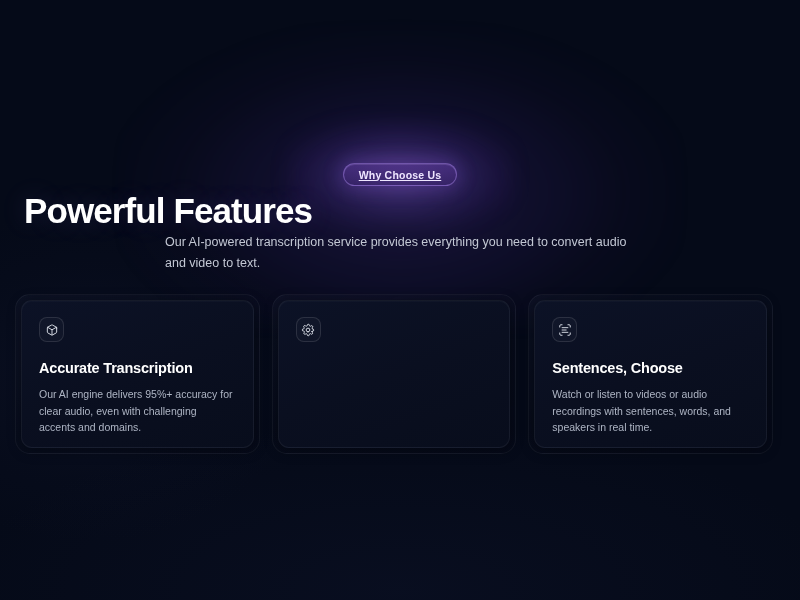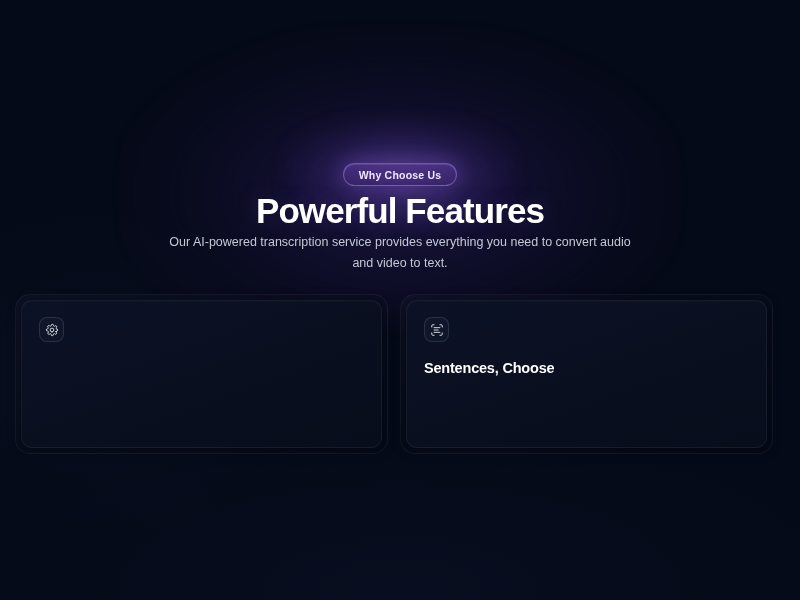--- a/index.html
+++ b/index.html
@@ -101,44 +101,46 @@
     border-radius:999px;
     border:1px solid rgba(186,150,255,0.42);
     background:linear-gradient(180deg, rgba(95,60,160,0.52) 0%, rgba(64,38,118,0.48) 100%);
     box-shadow:0 0 18px 4px rgba(150,95,240,0.22),
                inset 0 1px 0 rgba(220,200,255,0.14);
     color:#efe6ff;
     font-size:10.5px;
     font-weight:700;
     letter-spacing:0.2px;
     white-space:nowrap;
+    text-decoration:underline;
   }
 
   
   .title {
     position:absolute;
     top:192px;
     left:0;
     width:800px;
-    text-align:center;
+    text-align:left;
     font-size:35px;
     line-height:38px;
     font-weight:700;
     letter-spacing:-0.9px;
     color:#ffffff;
     text-shadow:0 0 26px rgba(170,140,255,0.17);
+    padding-left:24px;
   }
 
   .subtitle {
     position:absolute;
     top:232px;
     left:50%;
     transform:translateX(-50%);
     width:470px;
-    text-align:center;
+    text-align:left;
     font-size:12.5px;
     line-height:21px;
     color:#c3c8d4;
     font-weight:400;
   }
 
   
   .cards {
     position:absolute;
     top:294px;
@@ -215,20 +217,33 @@
   <div class="badge-row">
     <div class="badge">Why Choose Us</div>
   </div>
 
   <h1 class="title">Powerful Features</h1>
 
   <p class="subtitle">Our AI-powered transcription service provides everything you need to convert audio and video to text.</p>
 
   <div class="cards">
 
+    <div class="card-wrap">
+      <div class="card">
+        <div class="icon-box">
+          <svg viewBox="0 0 24 24" aria-hidden="true">
+            <path d="M21 8.5v7a1.8 1.8 0 0 1-.95 1.56l-6.2 3.45a1.8 1.8 0 0 1-1.7 0l-6.2-3.45A1.8 1.8 0 0 1 5 15.5v-7a1.8 1.8 0 0 1 .95-1.56l6.2-3.45a1.8 1.8 0 0 1 1.7 0l6.2 3.45A1.8 1.8 0 0 1 21 8.5z" transform="translate(-1 0)"></path>
+            <path d="M4.2 7.2 12 11.6l7.8-4.4"></path>
+            <path d="M12 20.3V11.6"></path>
+          </svg>
+        </div>
+        <div class="card-title">Accurate Transcription</div>
+        <div class="card-desc">Our AI engine delivers 95%+ accuracy for clear audio, even with challenging accents and domains.</div>
+      </div>
+    </div>
 
     <div class="card-wrap">
       <div class="card">
         <div class="icon-box">
           <svg viewBox="0 0 24 24" aria-hidden="true">
             <path d="M12 15.2a3.2 3.2 0 1 0 0-6.4 3.2 3.2 0 0 0 0 6.4z"></path>
             <path d="M19.1 14.4a1.5 1.5 0 0 0 .3 1.65l.05.05a1.8 1.8 0 1 1-2.55 2.55l-.05-.05a1.5 1.5 0 0 0-1.65-.3 1.5 1.5 0 0 0-.9 1.37V20a1.8 1.8 0 0 1-3.6 0v-.1a1.5 1.5 0 0 0-.98-1.37 1.5 1.5 0 0 0-1.65.3l-.05.05a1.8 1.8 0 1 1-2.55-2.55l.05-.05a1.5 1.5 0 0 0 .3-1.65 1.5 1.5 0 0 0-1.37-.9H4a1.8 1.8 0 0 1 0-3.6h.1a1.5 1.5 0 0 0 1.37-.98 1.5 1.5 0 0 0-.3-1.65l-.05-.05A1.8 1.8 0 1 1 7.67 4.9l.5.05a1.5 1.5 0 0 0 1.65.3h.07a1.5 1.5 0 0 0 .9-1.37V4a1.8 1.8 0 0 1 3.6 0v.1a1.5 1.5 0 0 0 .9 1.37 1.5 1.5 0 0 0 1.65-.3l.05-.05a1.8 1.8 0 1 1 2.55 2.55l-.05.05a1.5 1.5 0 0 0-.3 1.65v.07a1.5 1.5 0 0 0 1.37.9H20a1.8 1.8 0 0 1 0 3.6h-.1a1.5 1.5 0 0 0-1.37.9z"></path>
           </svg>
         </div>
       </div>
@@ -241,17 +256,18 @@
             <path d="M3 7V5a2 2 0 0 1 2-2h2"></path>
             <path d="M17 3h2a2 2 0 0 1 2 2v2"></path>
             <path d="M21 17v2a2 2 0 0 1-2 2h-2"></path>
             <path d="M7 21H5a2 2 0 0 1-2-2v-2"></path>
             <path d="M7 8h10"></path>
             <path d="M7 12h7"></path>
             <path d="M7 16h10"></path>
           </svg>
         </div>
         <div class="card-title">Sentences, Choose</div>
+        <div class="card-desc">Watch or listen to videos or audio recordings with sentences, words, and speakers in real time.</div>
       </div>
     </div>
 
   </div>
 </div>
 
 </body></html>

